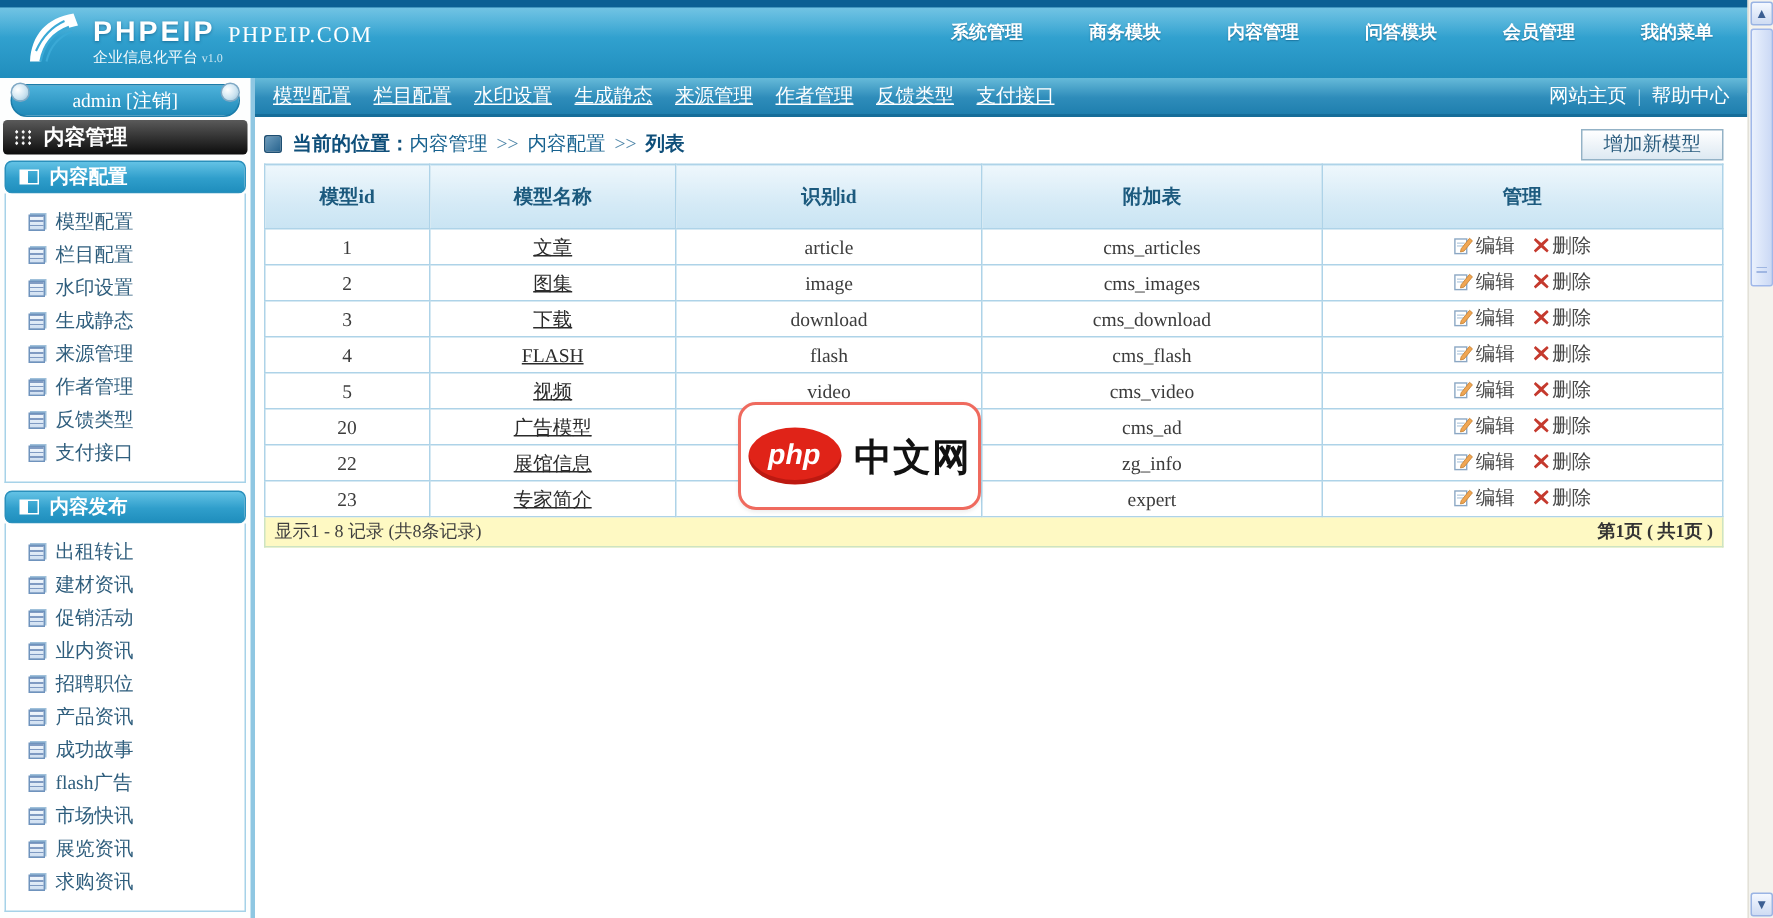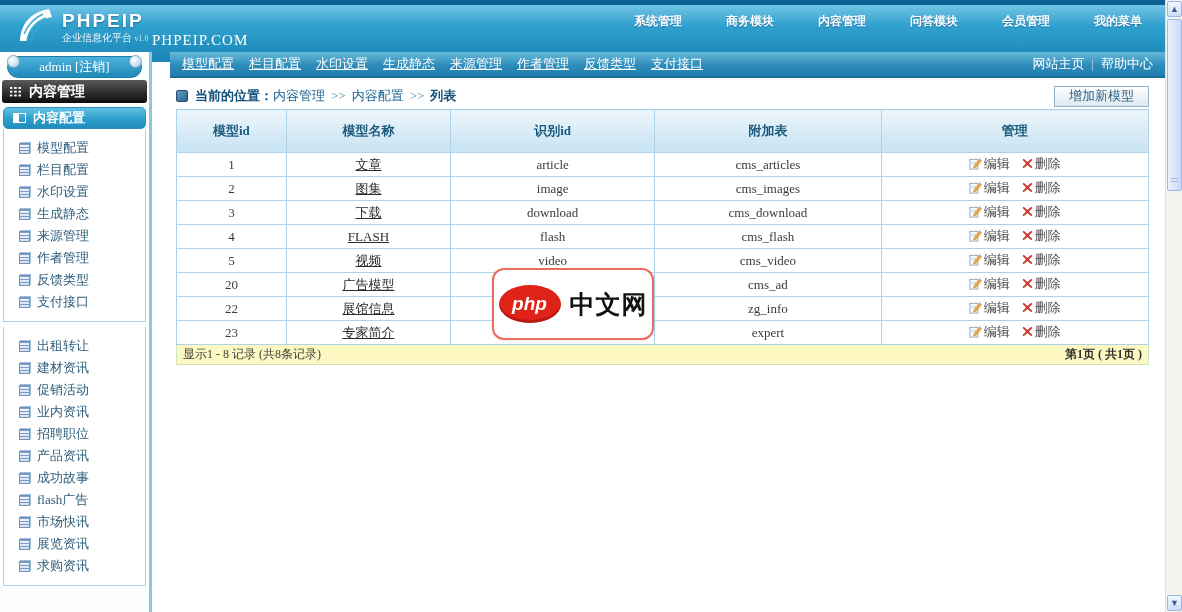--- a/index.html
+++ b/index.html
@@ -11,27 +11,27 @@
     background:linear-gradient(180deg,#47b4de 0%,#2f9fcd 45%,#1a86b6 100%); }
   #header .topstrip { position:absolute; top:0; left:0; right:0; height:5px; background:#0b6094; }
   #header .shine { position:absolute; top:5px; left:0; right:0; height:20px;
     background:linear-gradient(180deg,rgba(255,255,255,.25),rgba(255,255,255,0)); }
   .logo-wrap { position:absolute; left:18px; top:8px; display:flex; align-items:center; gap:8px; }
   .logo-text { color:#fff; line-height:1; }
   .logo-title { font-size:19px; font-weight:bold; letter-spacing:2px; font-family:"Liberation Sans",sans-serif;
     text-shadow:0 1px 2px rgba(0,60,100,.5); }
   .logo-sub { font-size:10px; margin-top:3px; opacity:.95; }
   .logo-ver { font-size:8px; opacity:.8; }
-  .site-label { position:absolute; left:152px; top:32px; color:#fff; font-size:15px; letter-spacing:1px; }
+  .site-label { position:absolute; left:152px; top:16px; color:#fff; font-size:15px; letter-spacing:1px; }
   #topnav { position:absolute; right:40px; top:13px; display:flex; gap:44px; }
   #topnav .nav-item { color:#fff; font-size:12px; font-weight:bold; cursor:pointer;
     font-family:"Liberation Sans",sans-serif; text-shadow:0 1px 1px rgba(0,60,100,.45); white-space:nowrap; }
 
   
-  #sidebar { position:absolute; top:52px; left:0; width:152px; height:560px;
+  #sidebar { position:absolute; top:52px; left:0; width:170px; height:560px;
     background:#fdfefe; border-right:3px solid #8fc7e2; overflow:hidden; }
   .admin-bar { position:relative; margin:4px 7px 2px; height:22px; border-radius:11px;
     background:linear-gradient(180deg,#4db2db,#1f89b8); border:1px solid #1b7ca9;
     color:#fff; text-align:center; line-height:20px; font-size:13px; }
   .pin { position:absolute; top:-2px; width:13px; height:13px; border-radius:50%;
     border:1px solid #7fa8c4; background:radial-gradient(circle at 35% 35%,#ffffff,#cde4f1 55%,#93bcd4); }
   .pin.left { left:-1px; } .pin.right { right:-1px; }
   .module-bar { margin:2px 2px 4px; height:23px; border-radius:3px;
     background:linear-gradient(180deg,#5a5a5a,#0c0c0c); color:#fff;
     display:flex; align-items:center; gap:7px; padding:0 7px; font-size:14px; font-weight:bold; }
@@ -200,20 +200,24 @@
         </div>
 
         <div class="sb-item">
           <span class="pg-icon"></span>
           <span class="lbl">支付接口</span>
         </div>
       </div>
   </div>
 
   <div class="panel">
+    <div class="panel-header">
+      <span class="win-icon"></span>
+      <span>内容发布</span>
+    </div>
     <div class="panel-body">
 
         <div class="sb-item">
           <span class="pg-icon"></span>
           <span class="lbl">出租转让</span>
         </div>
 
         <div class="sb-item">
           <span class="pg-icon"></span>
           <span class="lbl">建材资讯</span>

